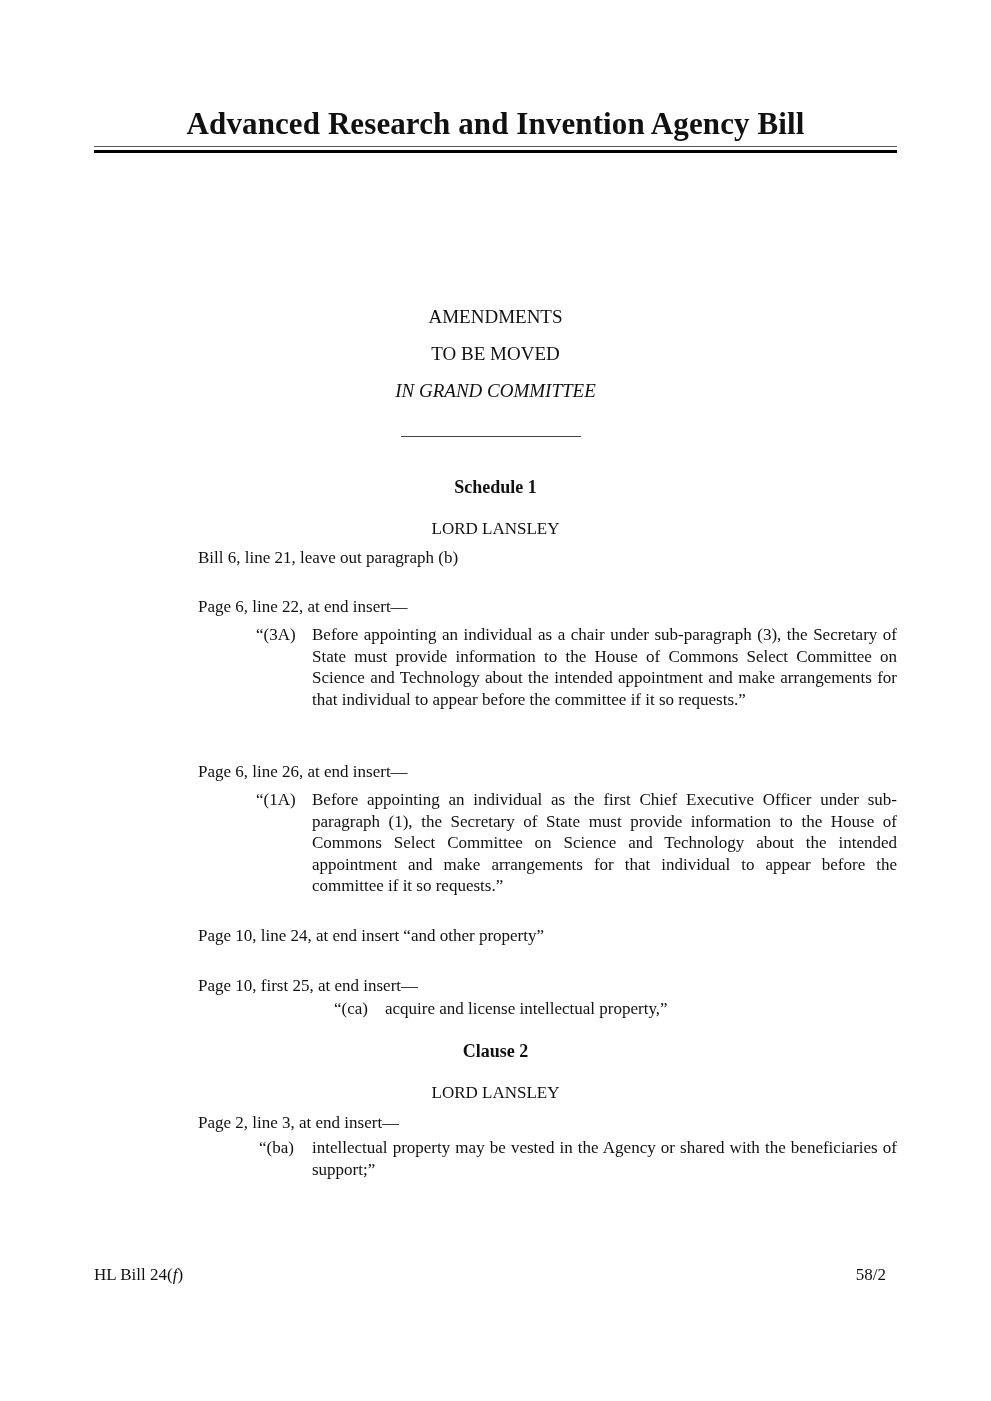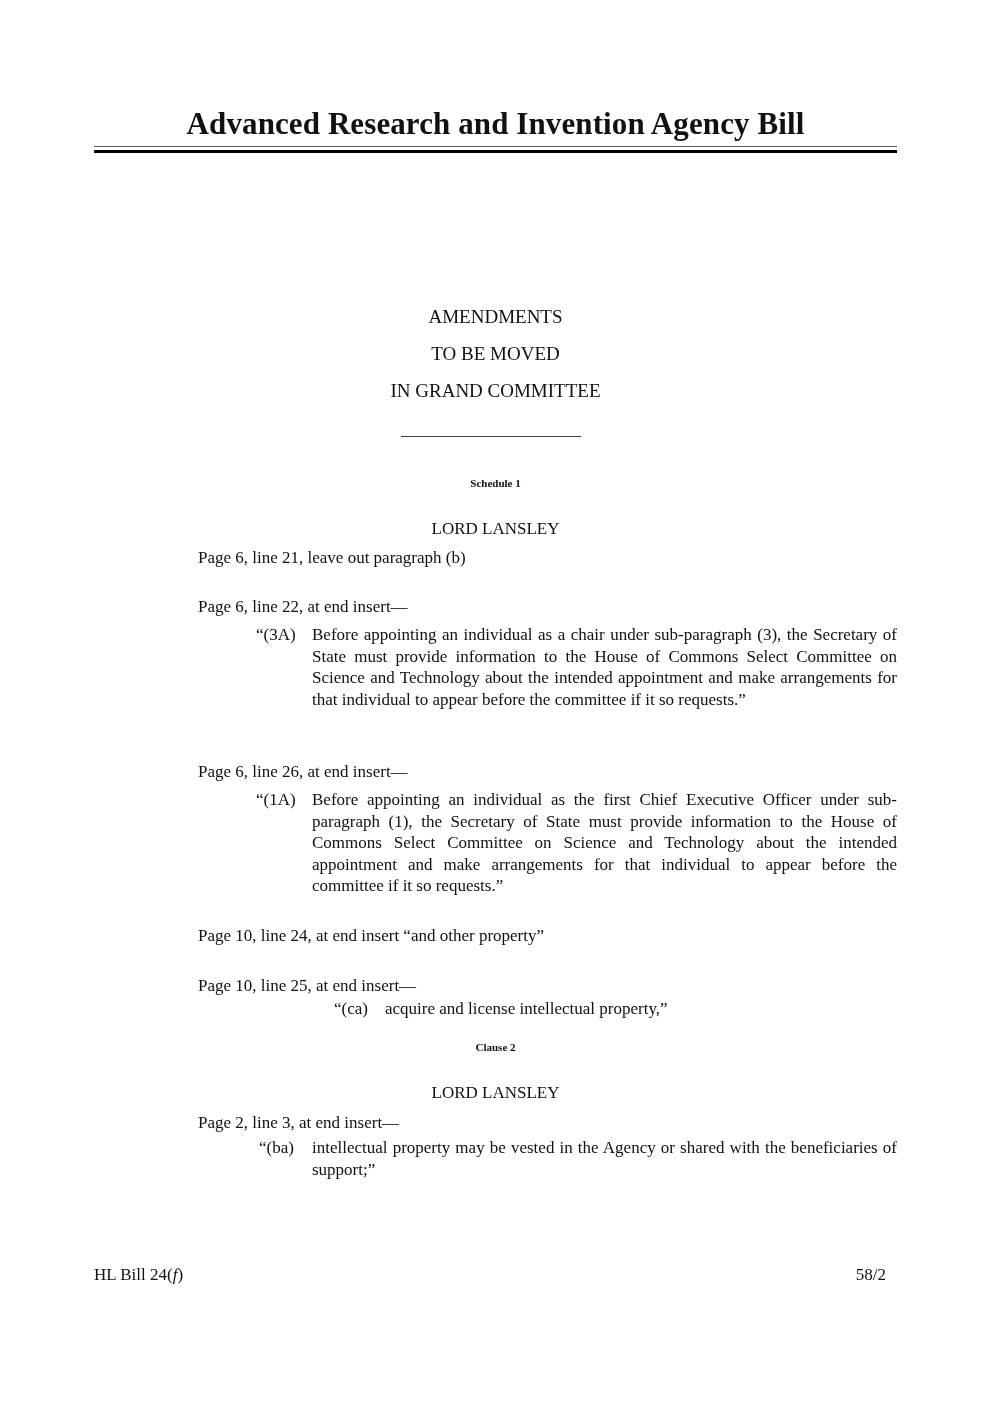--- a/index.html
+++ b/index.html
@@ -10,64 +10,64 @@
     .title {
       position: absolute; left: 0; width: 991px; top: 106px;
       text-align: center; font-weight: bold; font-size: 31px; letter-spacing: 0.1px;
     }
     .rule-thin { position: absolute; left: 94px; width: 803px; top: 146px; height: 1px; background: #555; }
     .rule-thick { position: absolute; left: 94px; width: 803px; top: 150px; height: 3px; background: #000; }
     .center-line {
       position: absolute; left: 0; width: 991px; text-align: center; font-size: 19px;
     }
     .short-rule { position: absolute; left: 401px; width: 180px; top: 436px; height: 1px; background: #444; }
-    .heading-bold { font-weight: bold; font-size: 11px; }
+    .heading-bold { font-weight: bold; font-size: 18px; }
     .mover { font-size: 17px; }
     .instr {
       position: absolute; left: 198px; font-size: 17px; white-space: nowrap;
     }
     .insert {
       position: absolute; left: 256px; width: 641px; font-size: 17px; line-height: 21.5px;
     }
     .insert .num { position: absolute; left: 0; top: 0; white-space: nowrap; }
     .insert .body { margin-left: 56px; text-align: justify; text-align-last: left; }
     .footer { position: absolute; top: 1265px; font-size: 17px; }
   </style>
 </head>
 <body>
 
 <div class="title">Advanced Research and Invention Agency Bill</div>
 <div class="rule-thin"></div>
 <div class="rule-thick"></div>
 
 <div class="center-line" style="top:306px;">AMENDMENTS</div>
 <div class="center-line" style="top:343px;">TO BE MOVED</div>
-<div class="center-line" style="top:380px;">IN GRAND COMMITTEE</div>
+<div class="center-line" style="top:380px;font-style:italic;">IN GRAND COMMITTEE</div>
 <div class="short-rule"></div>
 
 <div class="center-line heading-bold" style="top:477px;">Schedule 1</div>
 <div class="center-line mover" style="top:519px;">LORD LANSLEY</div>
 
-<div class="instr" style="top:548px;">Page 6, line 21, leave out paragraph (b)</div>
+<div class="instr" style="top:548px;">Bill 6, line 21, leave out paragraph (b)</div>
 
 <div class="instr" style="top:597px;text-align:center;">Page 6, line 22, at end insert—</div>
 <div class="insert" style="top:624px;">
   <span class="num">“(3A)</span>
   <div class="body">Before appointing an individual as a chair under sub-paragraph (3), the Secretary of State must provide information to the House of Commons Select Committee on Science and Technology about the intended appointment and make arrangements for that individual to appear before the committee if it so requests.”</div>
 </div>
 
 <div class="instr" style="top:762px;">Page 6, line 26, at end insert—</div>
 <div class="insert" style="top:789px;">
   <span class="num">“(1A)</span>
   <div class="body">Before appointing an individual as the first Chief Executive Officer under sub-paragraph (1), the Secretary of State must provide information to the House of Commons Select Committee on Science and Technology about the intended appointment and make arrangements for that individual to appear before the committee if it so requests.”</div>
 </div>
 
 <div class="instr" style="top:926px;">Page 10, line 24, at end insert “and other property”</div>
 
-<div class="instr" style="top:976px;">Page 10, line 25, at end insert—</div>
+<div class="instr" style="top:976px;">Page 10, first 25, at end insert—</div>
 <div class="insert" style="top:998px; left:334px; width:580px;">
   <span class="num">“(ca)</span>
   <div class="body" style="margin-left:51px;">acquire and license intellectual property,”</div>
 </div>
 
 <div class="center-line heading-bold" style="top:1041px;">Clause 2</div>
 <div class="center-line mover" style="top:1083px;">LORD LANSLEY</div>
 
 <div class="instr" style="top:1113px;text-align:right;">Page 2, line 3, at end insert—</div>
 <div class="insert" style="top:1137px;">

